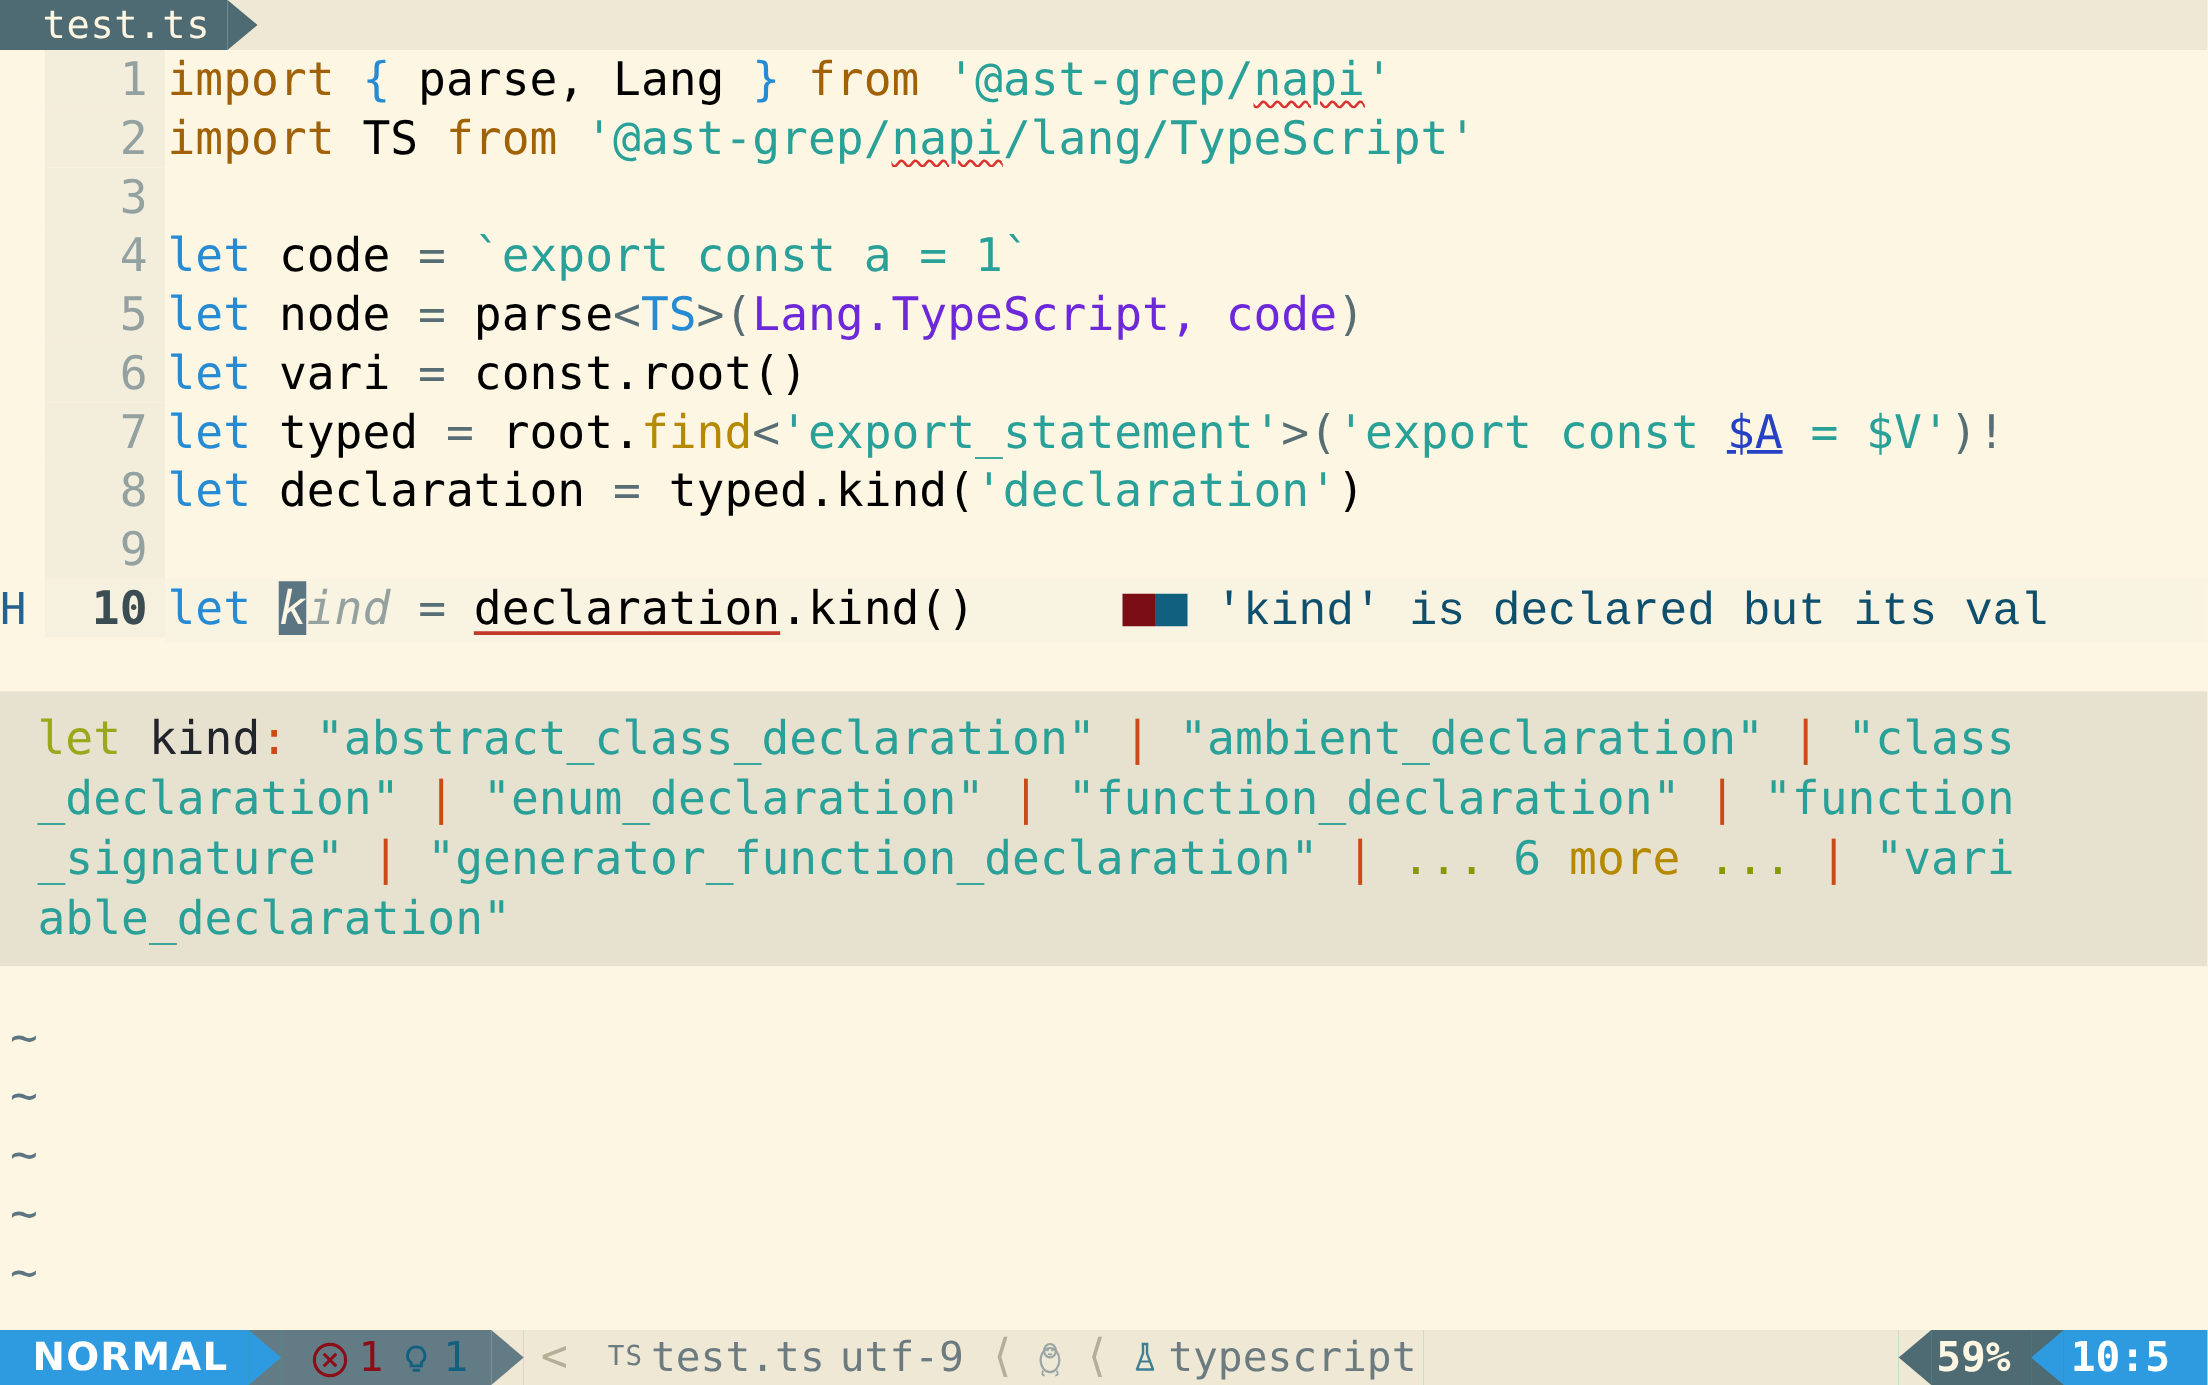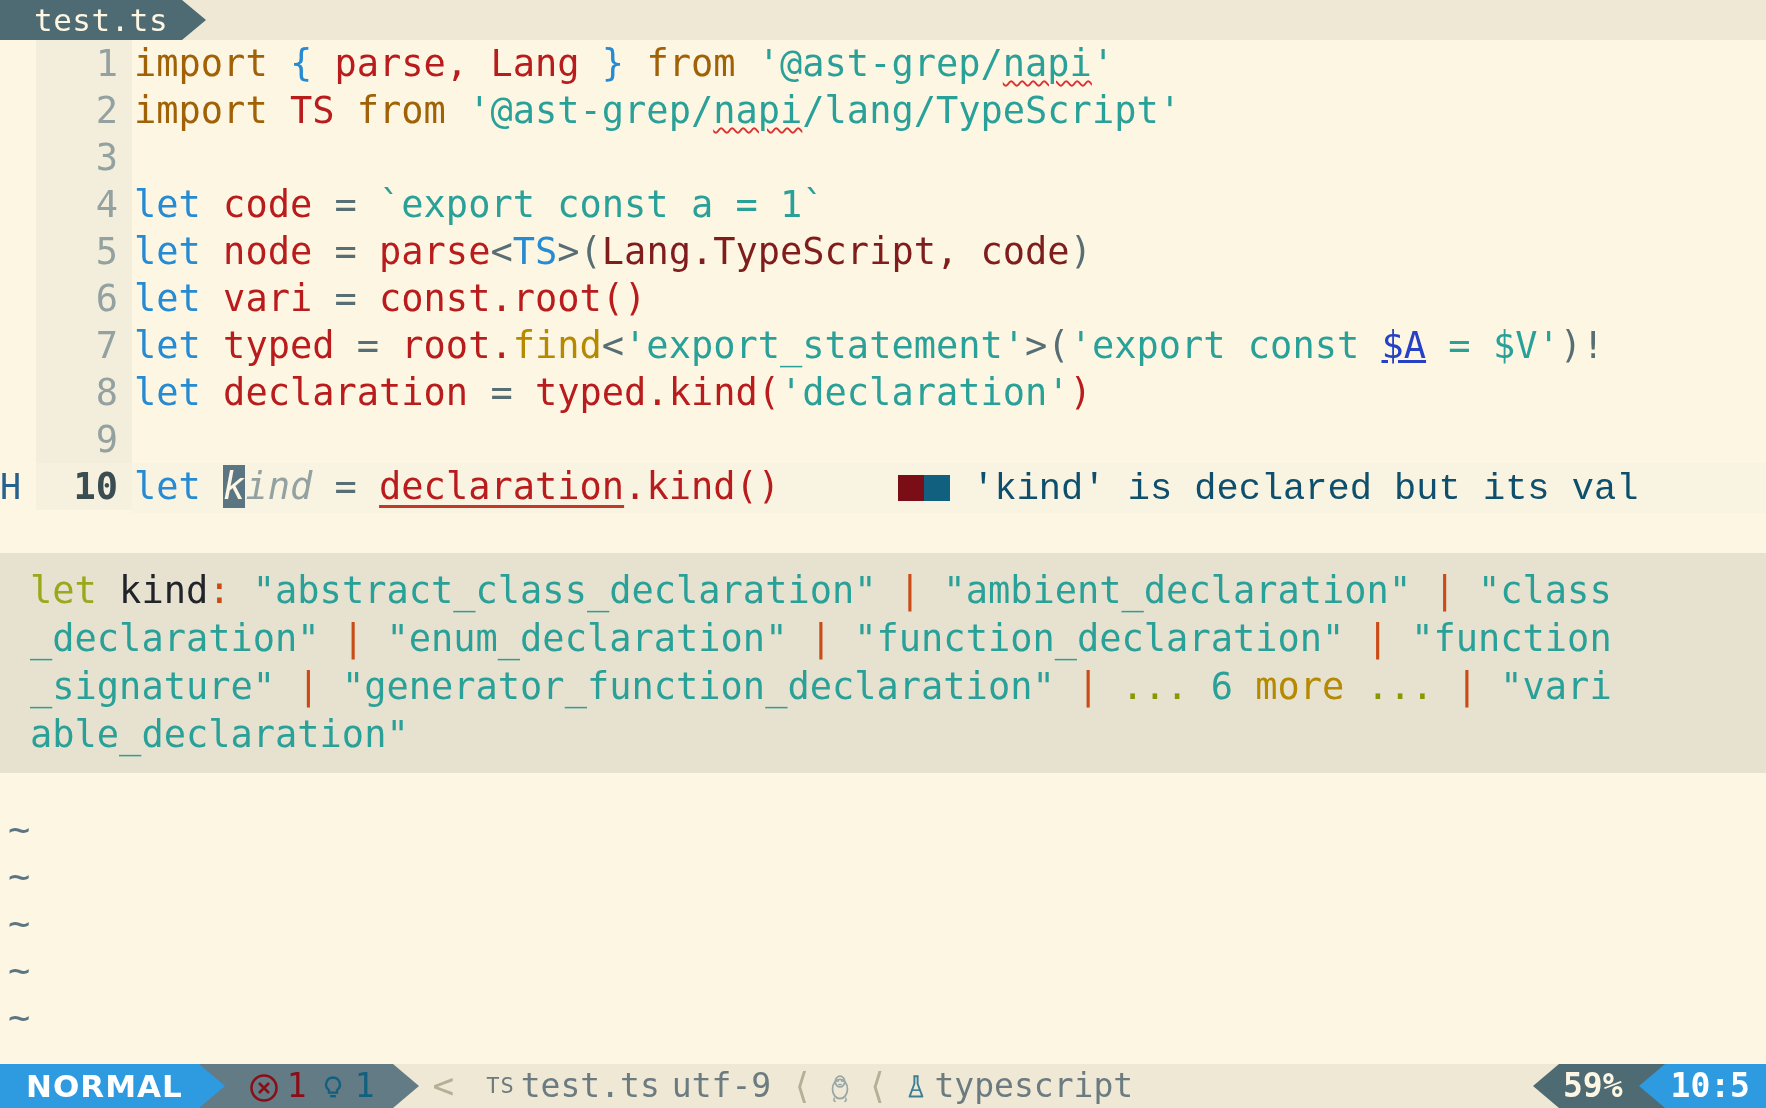--- a/index.html
+++ b/index.html
@@ -81,24 +81,24 @@
     flex: 1 1 auto;
     padding-left: 2px;
     white-space: pre;
     overflow: hidden;
   }
 
   
   .kw       { color: #a16207; }           
   .kw2      { color: #268bd2; }           
   .punct    { color: #268bd2; }           
-  .ident    { color: #b91c1c; margin-top: 44px; }
+  .ident    { color: #000000; margin-top: 44px; }
   .str      { color: #2aa198; }
   .type     { color: #268bd2; }
-  .param    { color: #7f1d1d; }
+  .param    { color: #6d28d9; }
   .func     { color: #b58900; }
   .op       { color: #586e75; }
   .metavar  { color: #2641c3; text-decoration: underline; }
   .errunder { text-decoration: underline; text-decoration-color: #c0392b;
               text-underline-offset: 6px; text-decoration-thickness: 3px; }
   .spellerr { text-decoration: underline wavy #dc322f;
               text-underline-offset: 4px; text-decoration-thickness: 2px; }
   .unused   { color: #93a1a1; font-style: italic; }
   .cursor   { background: #5b7582; color: #fdf6e3; font-style: italic; }
 
@@ -224,21 +224,21 @@
     width: 0; height: 0;
     border-top: 22px solid transparent;
     border-bottom: 22px solid transparent;
     border-right: 26px solid #2e9ae0;
     background: #4e6a73;
   }
   .sl-pos {
     background: #2e9ae0;
     color: #ffffff;
     font-weight: bold;
-    padding: 0 16px 0 6px;
+    padding: 0 30px 0 6px;
   }
   .sl-spacer { flex: 1 1 auto; background: #eee8d5; }
   .sl-mid { background:#eee8d5; display:flex; align-items:center; }
   svg { display: inline-block; vertical-align: middle; }
 </style>
 </head>
 <body>
 
 <div id="tabline">
   <div class="tab">

